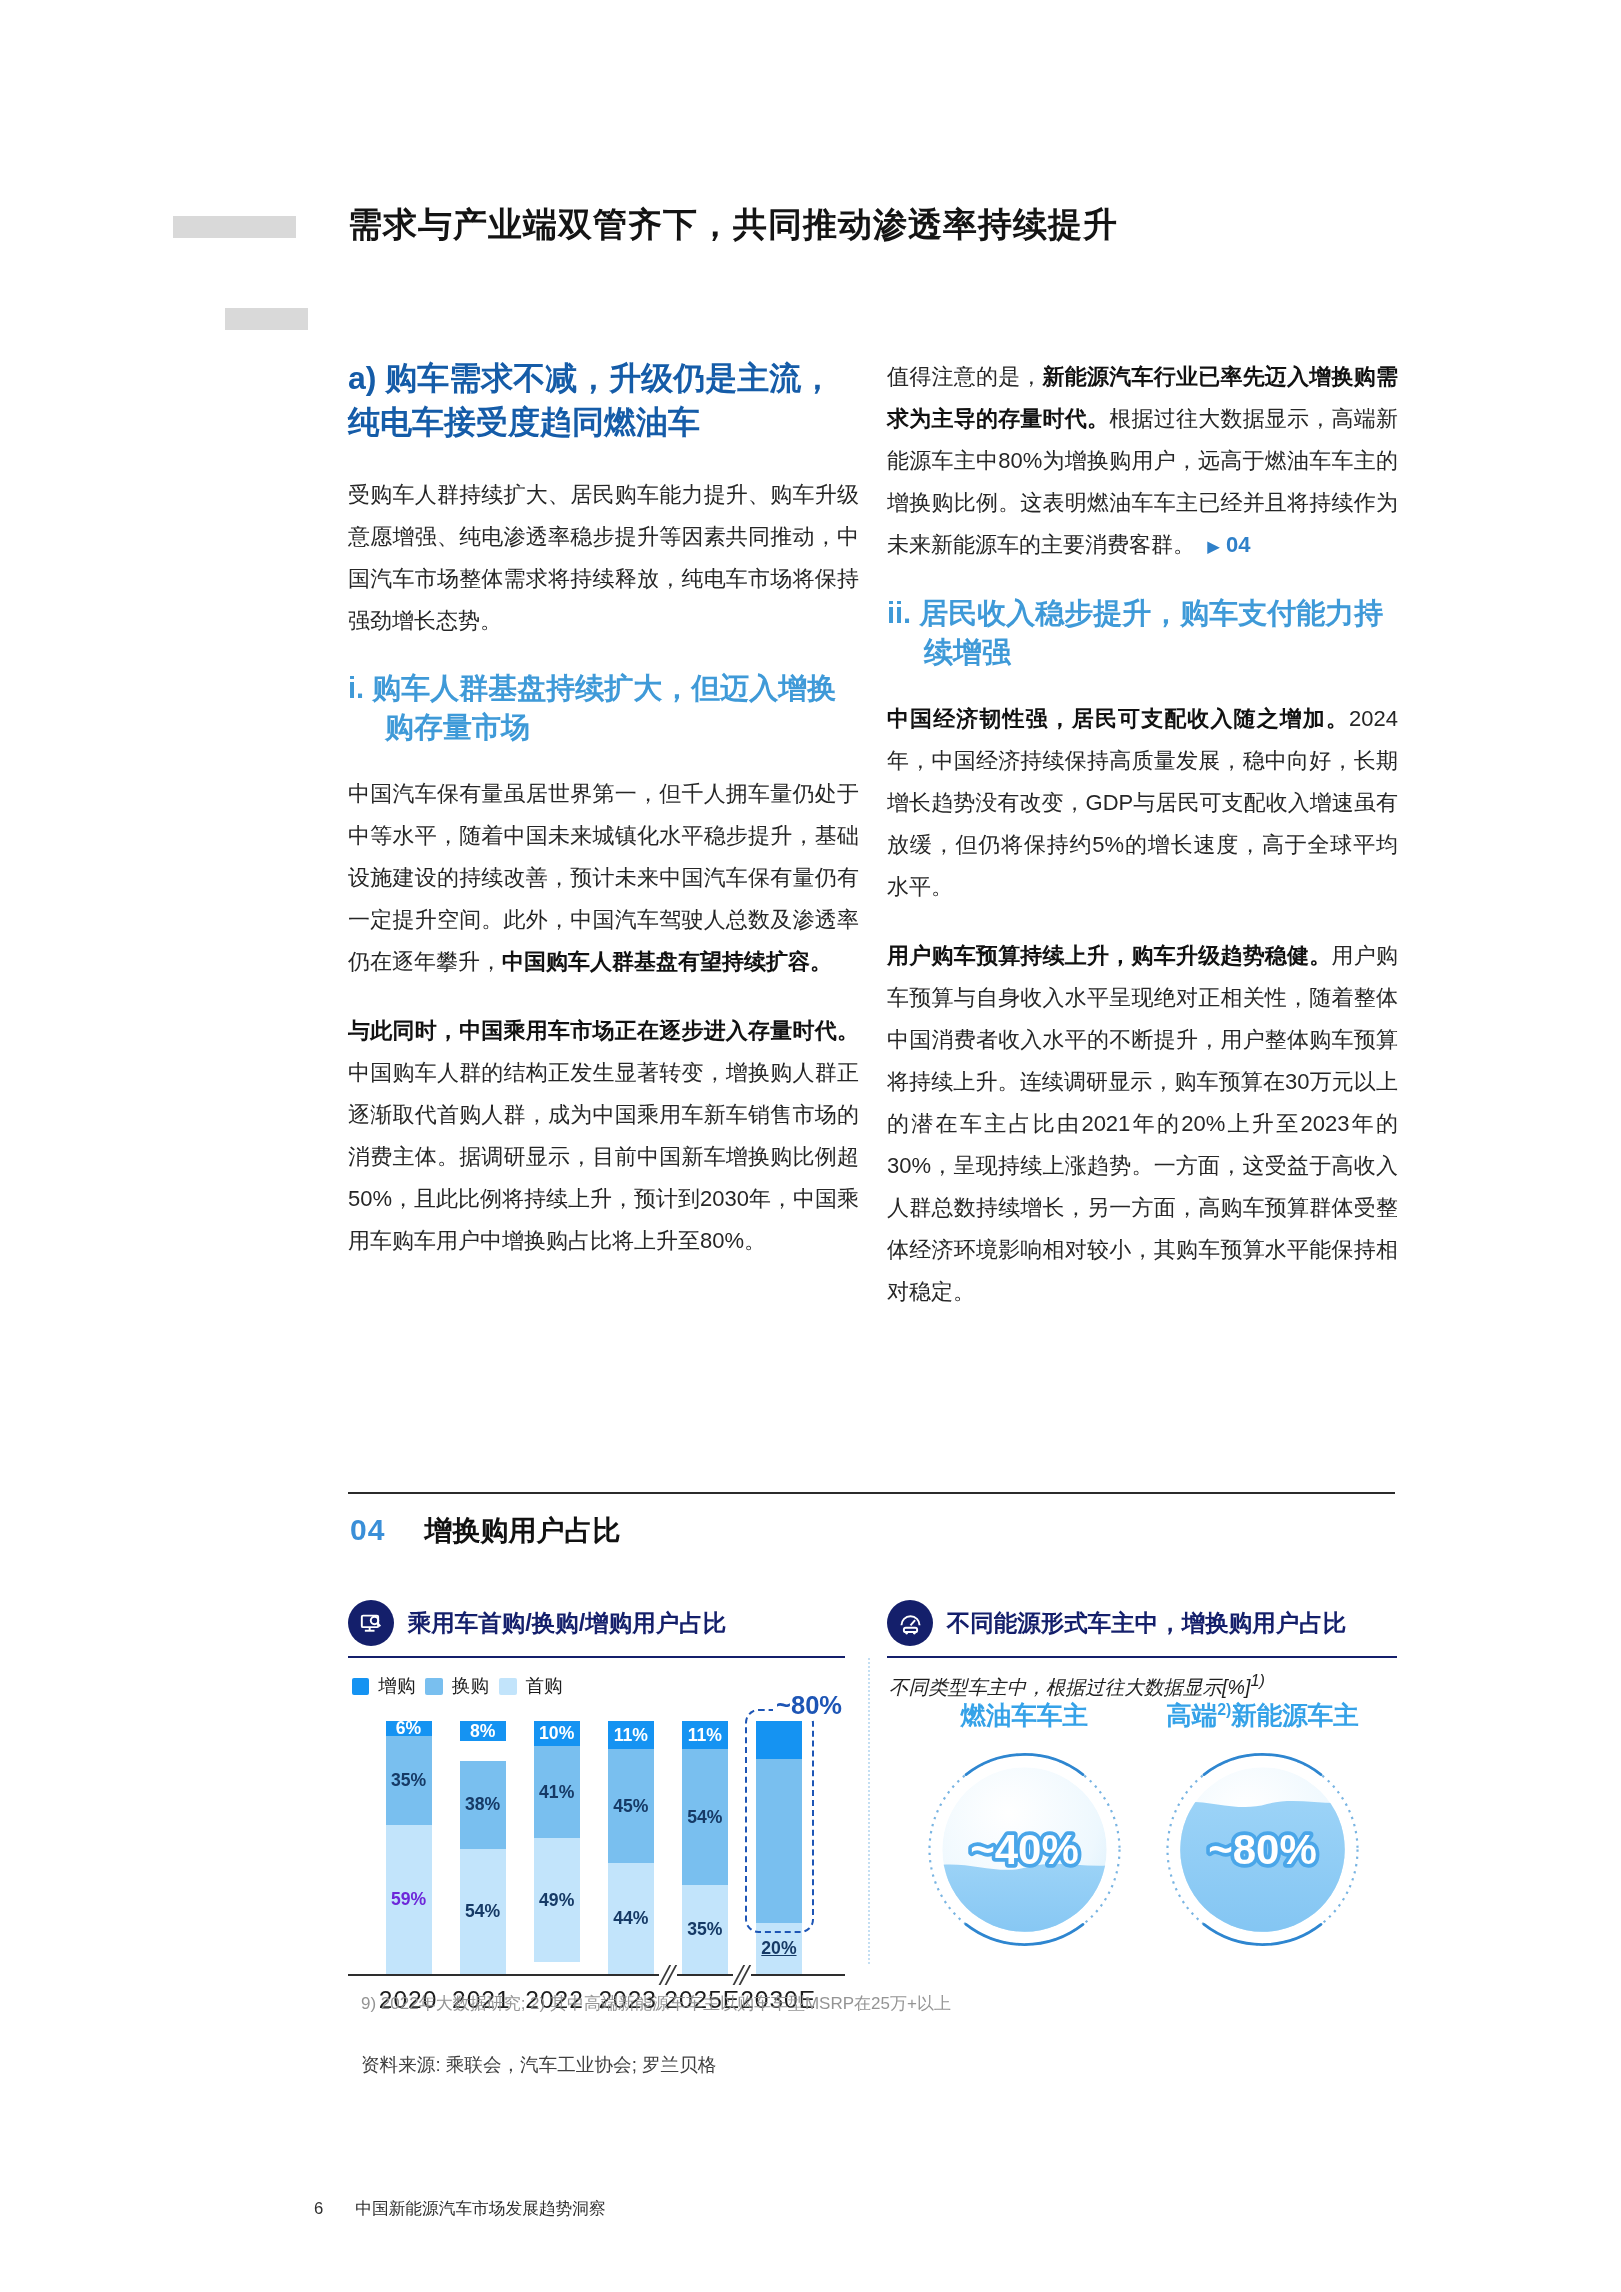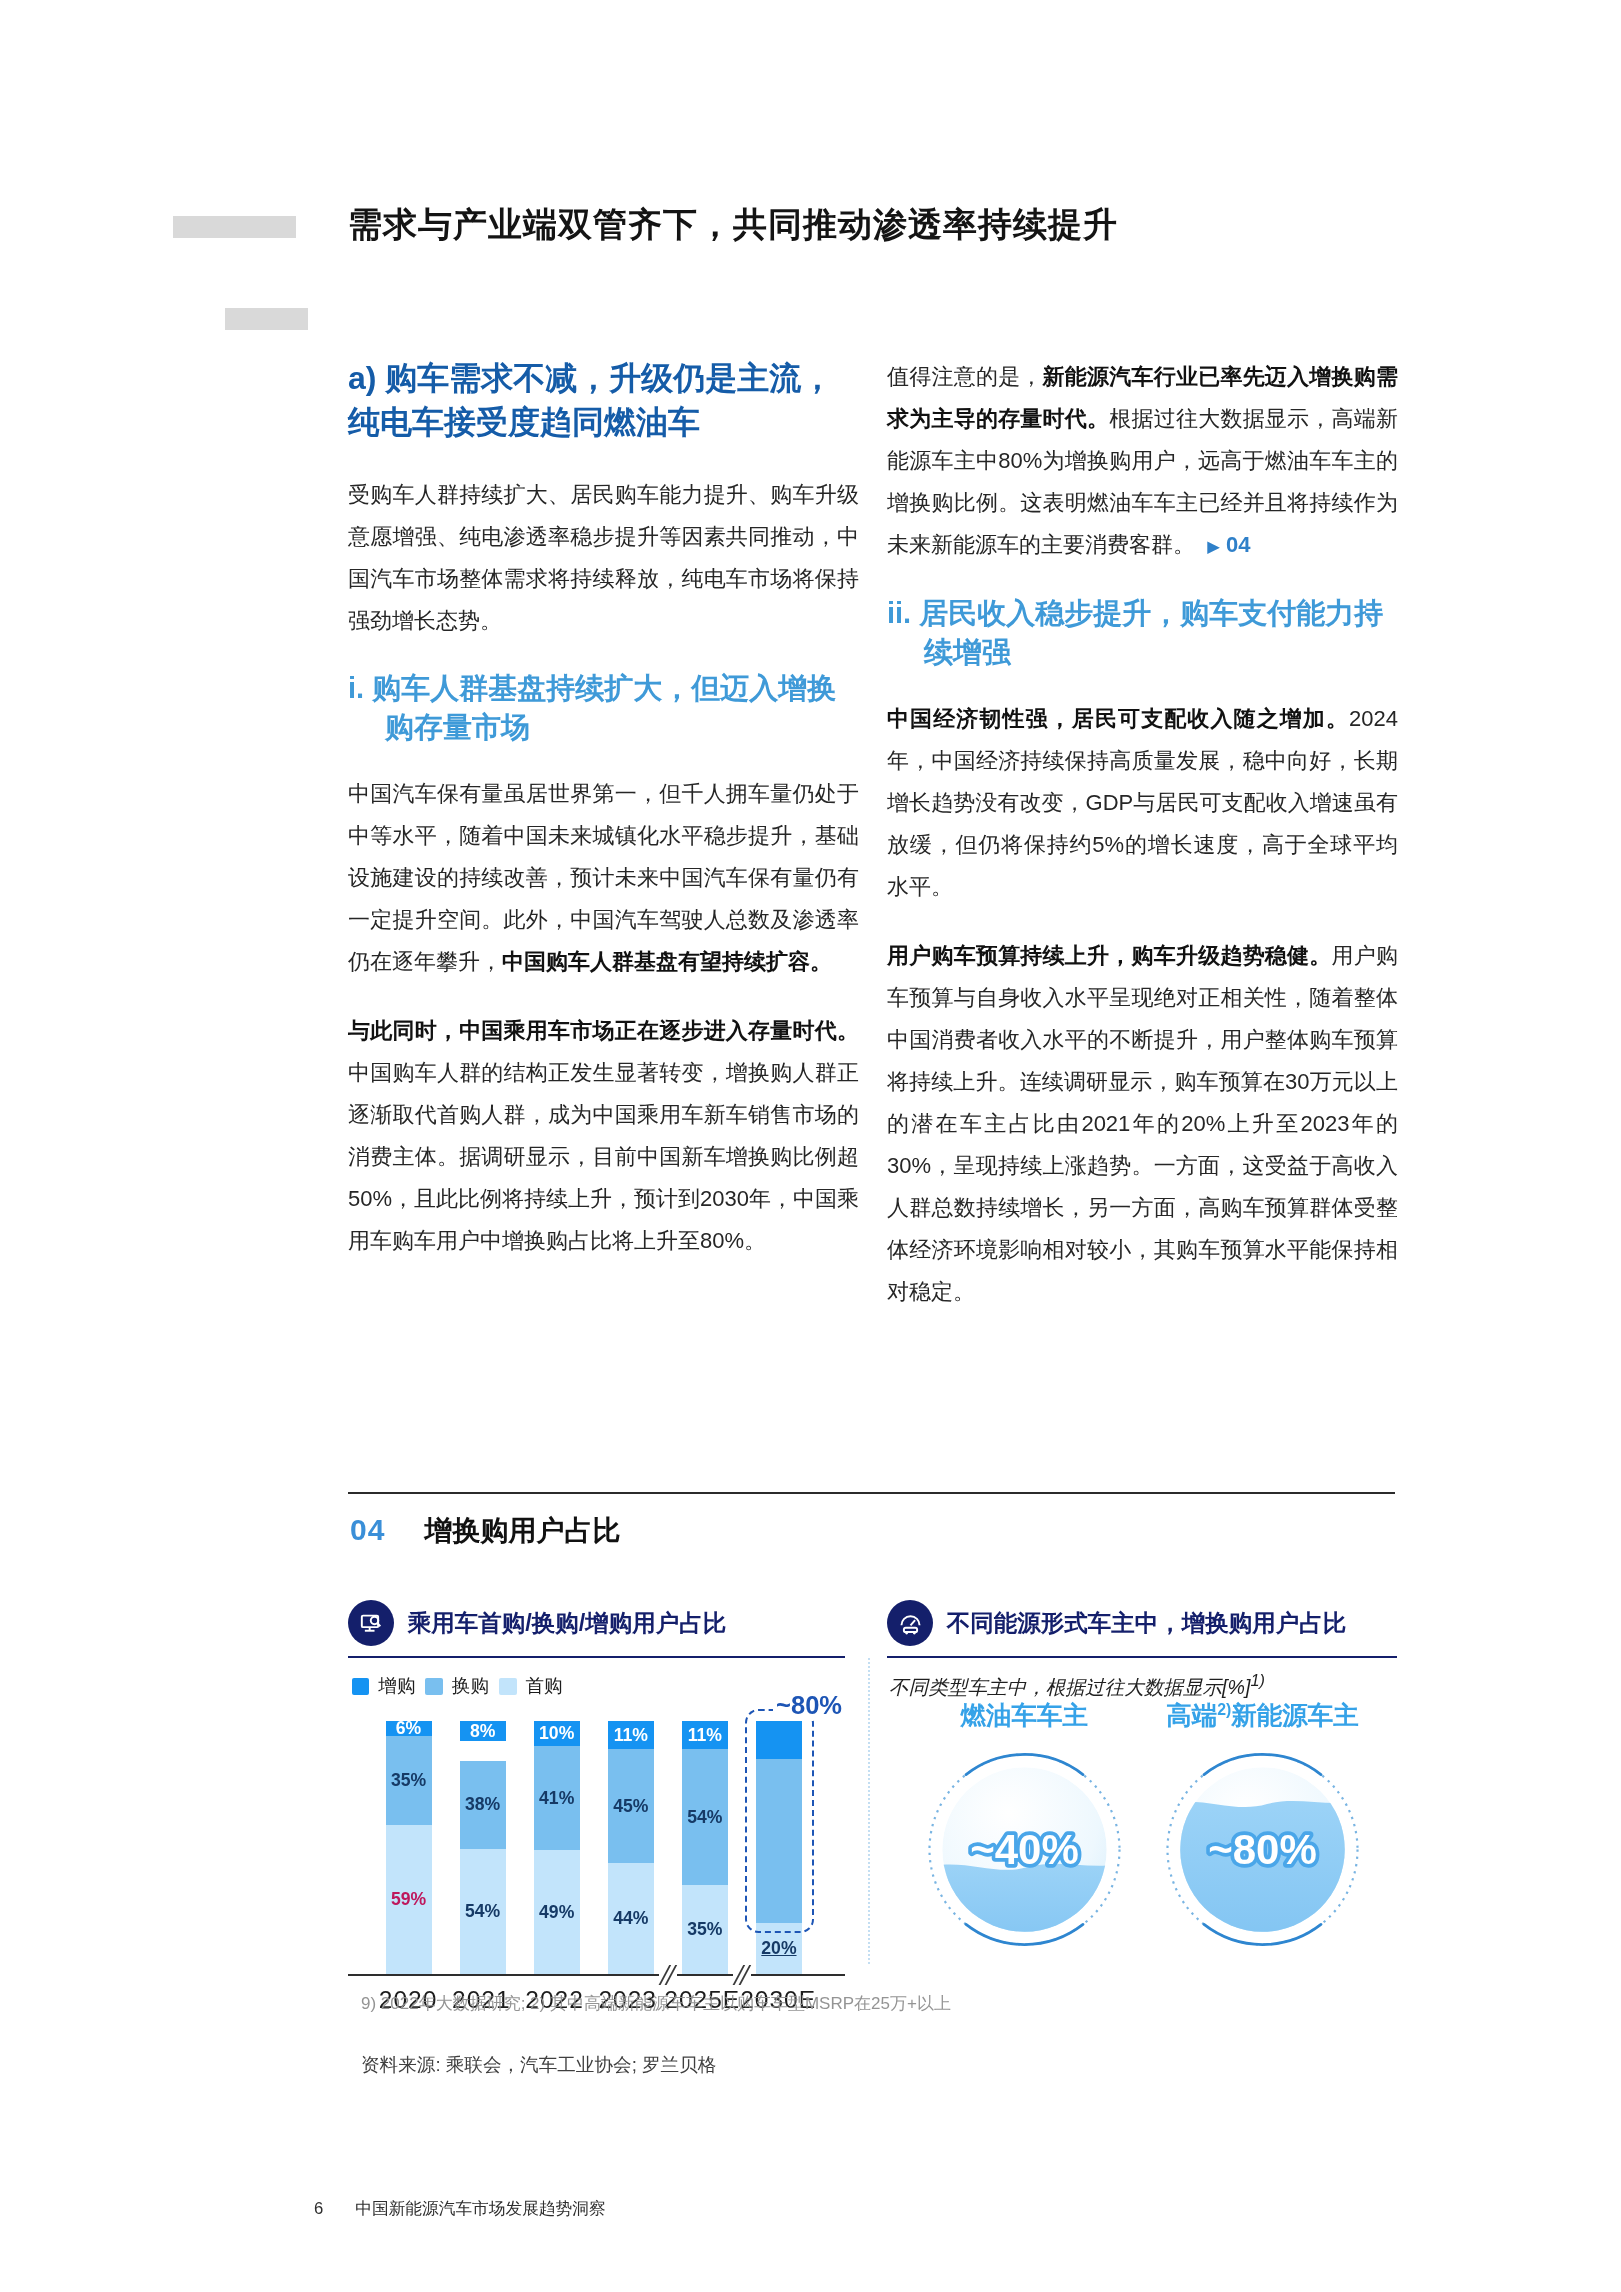--- a/index.html
+++ b/index.html
@@ -131,21 +131,21 @@
   <div id="bars">
       <div class="slot">
         <div class="bar">
           <div class="seg" style="height: 15px; background: rgb(21, 147, 242);">
             <span class="lbl" style="color: rgb(255, 255, 255);">6%</span>
           </div>
           <div class="seg" style="height: 89px; background: rgb(121, 191, 239);">
             <span class="lbl" style="color: rgb(22, 58, 102);">35%</span>
           </div>
           <div class="seg" style="height: 149px; background: rgb(194, 228, 251);">
-            <span class="lbl" style="color: #be185d;">59%</span>
+            <span class="lbl" style="color: #6d28d9;">59%</span>
           </div>
         </div>
       </div>
       <div class="slot">
         <div class="bar">
           <div class="seg" style="height: 20px; background: rgb(21, 147, 242);">
             <span class="lbl" style="color: rgb(255, 255, 255);">8%</span>
           </div>
           <div class="seg" style="height: 96px; background: rgb(121, 191, 239); margin-top: 20px;">
             <span class="lbl" style="color: rgb(22, 58, 102);">38%</span>
@@ -153,21 +153,21 @@
           <div class="seg" style="height: 137px; background: rgb(194, 228, 251);">
             <span class="lbl" style="color: rgb(22, 58, 102);">54%</span>
           </div>
         </div>
       </div>
       <div class="slot">
         <div class="bar">
           <div class="seg" style="height: 25px; background: rgb(21, 147, 242);">
             <span class="lbl" style="color: rgb(255, 255, 255);">10%</span>
           </div>
-          <div class="seg" style="height: 104px; background: rgb(121, 191, 239);">
+          <div class="seg" style="height: 92px; background: rgb(121, 191, 239);">
             <span class="lbl" style="color: rgb(22, 58, 102);">41%</span>
           </div>
           <div class="seg" style="height: 124px; background: rgb(194, 228, 251);">
             <span class="lbl" style="color: rgb(22, 58, 102);">49%</span>
           </div>
         </div>
       </div>
       <div class="slot">
         <div class="bar">
           <div class="seg" style="height: 28px; background: rgb(21, 147, 242);">

